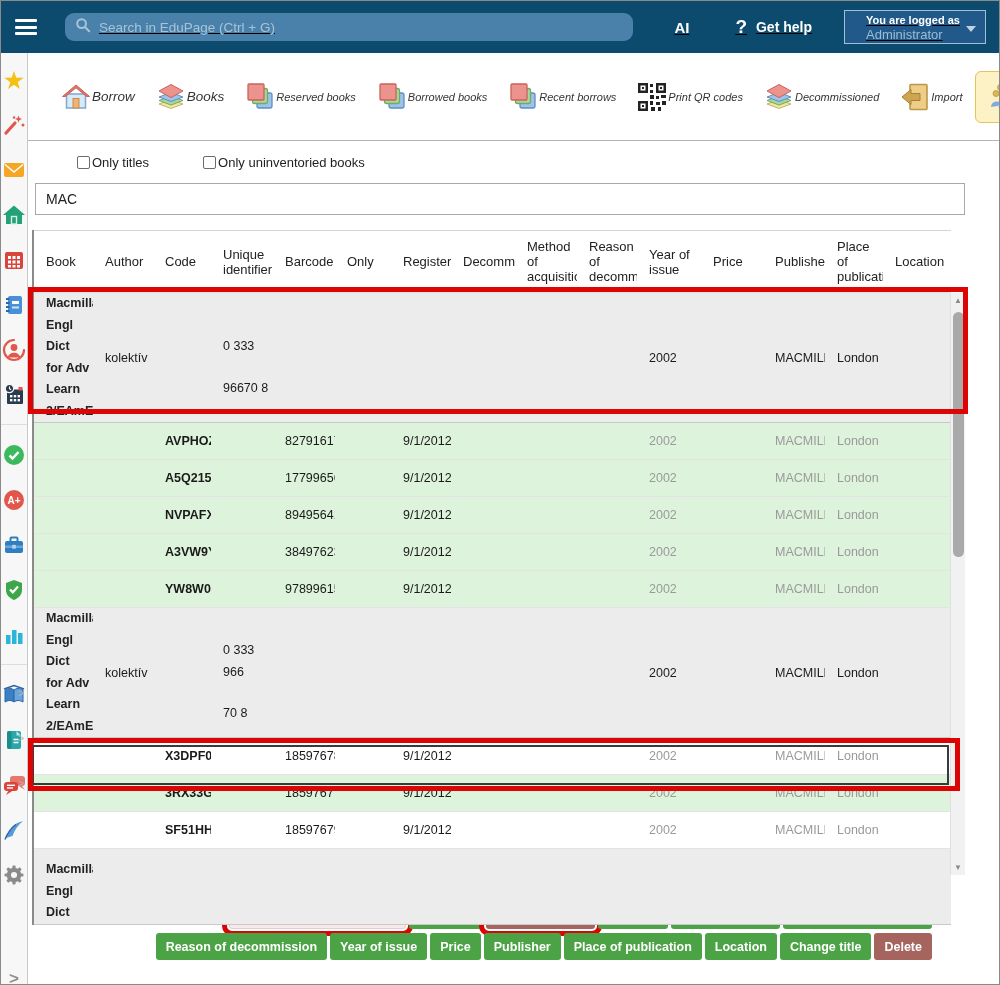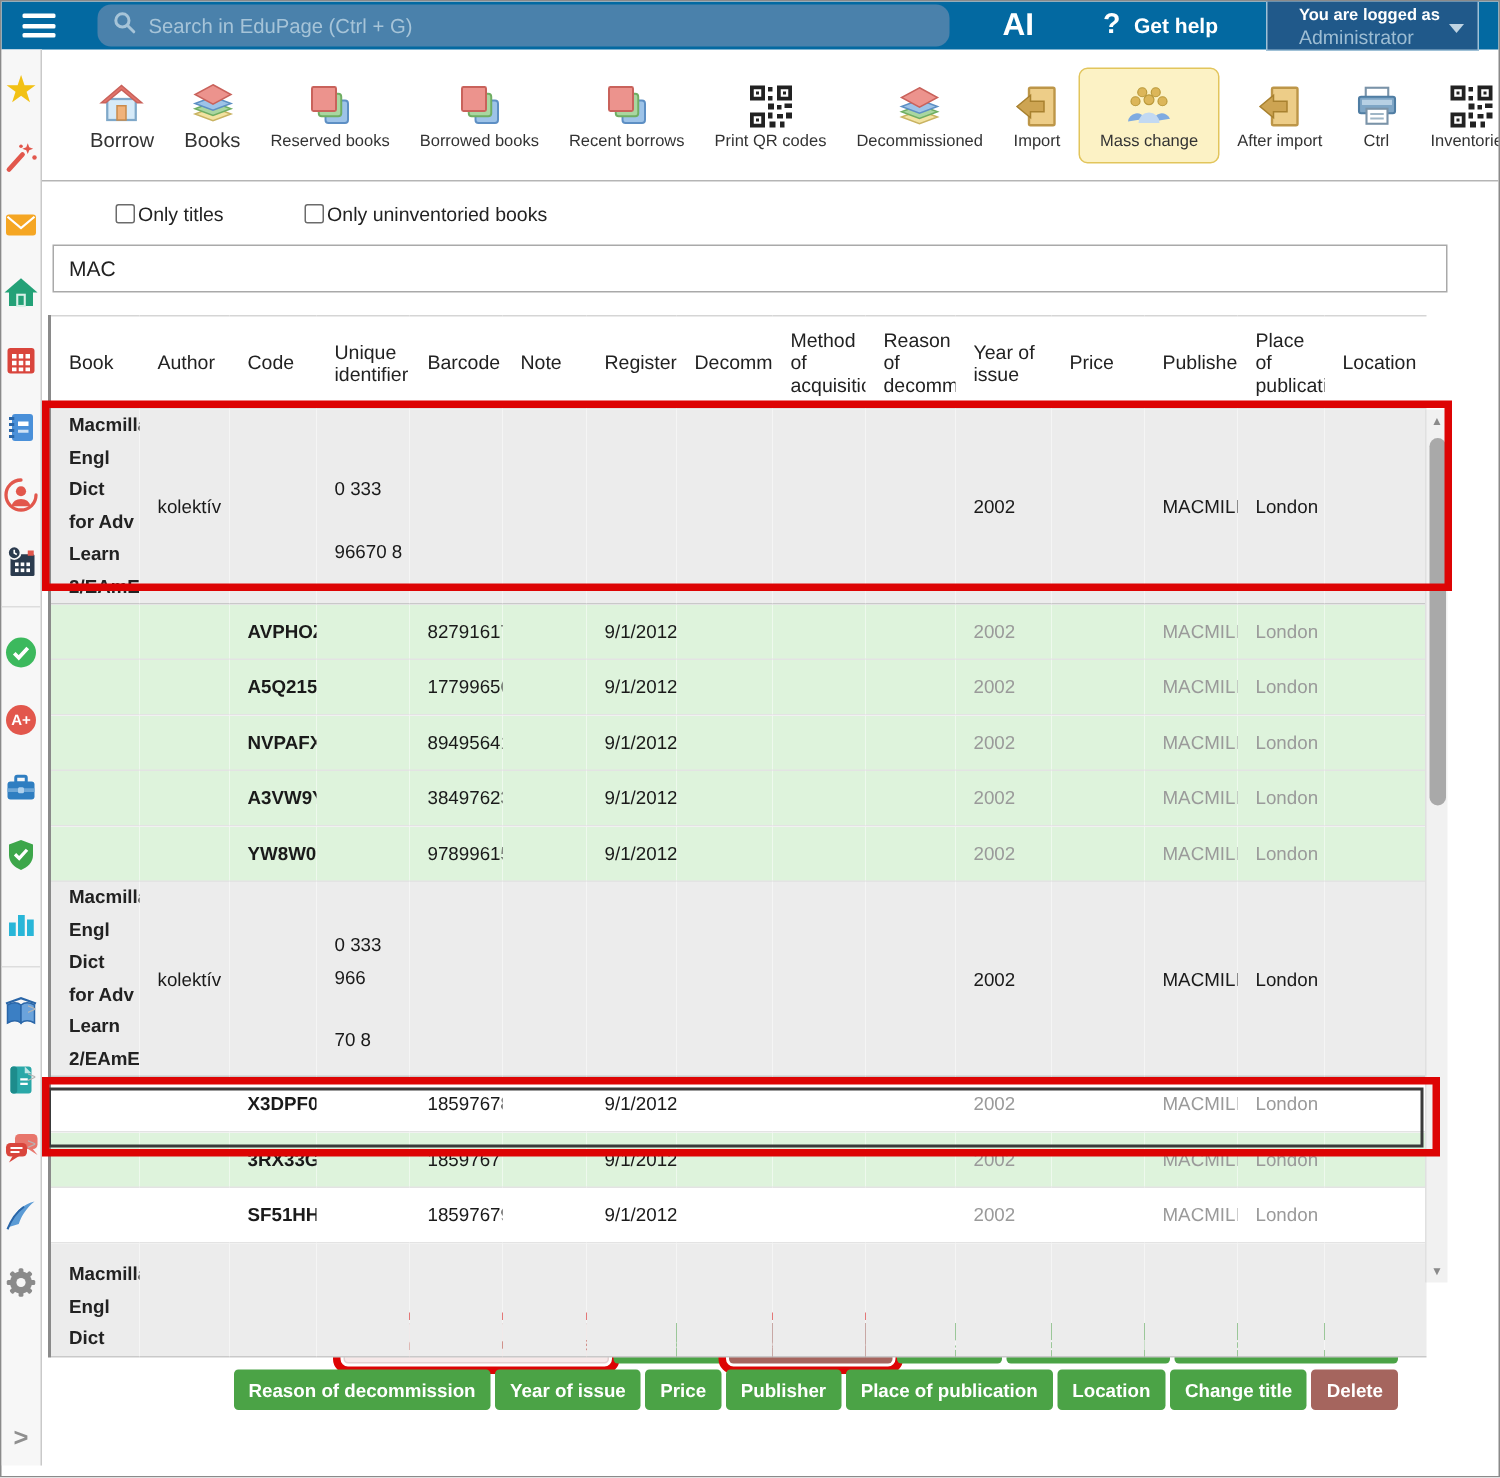--- a/index.html
+++ b/index.html
@@ -1,31 +1,31 @@
 <!DOCTYPE html>
 <html><head>
 <meta charset="utf-8">
 <style>
   * { margin:0; padding:0; box-sizing:border-box; }
   html,body { background:#fff; }
   body { font-family:"Liberation Sans","DejaVu Sans",sans-serif; }
   .page { position:relative; width:1000px; height:985px; background:#fff; border:1px solid #8a8a8a; overflow:hidden; }
 
   
-  .topbar { height:32px; background:#0369a1; display:flex; align-items:center; }
+  .topbar { height:52px; background:#0c4a6e; display:flex; align-items:center;text-decoration:underline; }
   .hamburger { width:22px; margin-left:14px; cursor:pointer; }
   .hamburger span { display:block; height:3px; background:#fff; border-radius:1px; margin:3.5px 0; }
   .gsearch { margin-left:28px; width:568px; height:28px; background:#4a81ab; border:none; border-radius:9px;
              display:flex; align-items:center; padding-left:10px; }
   .gsearch svg { flex:0 0 auto; }
   .gsearch input { background:transparent; border:none; outline:none; width:480px; margin-left:8px;
                    font-size:13.5px; color:#dce9f2; font-family:inherit; }
   .gsearch input::placeholder { color:#a6c4d8; }
   .tb-spacer { flex:1; }
-  .ai-btn { color:#fff; font-weight:bold; font-size:21px; margin-right:46px; cursor:pointer; }
+  .ai-btn { color:#fff; font-weight:bold; font-size:15px; margin-right:46px; cursor:pointer; }
   .help-btn { display:flex; align-items:center; color:#fff; font-weight:bold; margin-right:32px; cursor:pointer; }
   .help-btn .q { font-size:19px; margin-right:9px; }
   .help-btn .t { font-size:14px; }
   .userbox { width:142px; height:34px; background:#20598a; border:1px solid #9fc0d6; margin-right:13px;
              padding:2px 21px; position:relative; cursor:pointer; }
   .userbox .l1 { font-size:11px; font-weight:bold; color:#fff; line-height:14px; }
   .userbox .l2 { font-size:13px; color:#9dbdd3; line-height:15px; }
   .userbox .caret { position:absolute; right:9px; top:15px; width:0; height:0;
                     border-left:5px solid transparent; border-right:5px solid transparent; border-top:6px solid #bed3e2; }
 
@@ -37,22 +37,22 @@
   .side-icon { display:flex; align-items:center; justify-content:center; width:26px; height:26px; }
   .side-divider { width:100%; height:1px; background:#ddd; margin:7px 0; }
   .subchev { position:absolute; right:3px; top:16px; font-size:10px; color:#b5b5b5; }
   .star-glyph { font-size:25px; color:#f2c114; line-height:24px; }
   .expander { position:absolute; bottom:8px; left:0; width:100%; text-align:center; color:#8f8f8f;
               font-size:17px; font-weight:bold; cursor:pointer; }
   .main { flex:1; display:flex; flex-direction:column; }
 
   
   .toolbar { height:88px; border-bottom:1px solid #b5b5b5; display:flex; align-items:center; padding-left:24px; }
-  .tool { display:flex; flex-direction:column; align-items:center; justify-content:center; gap:0;
-          padding:6px 7px; margin-right:4px; cursor:pointer; border:1px solid transparent; }
+  .tool { display:flex; flex-direction:row; align-items:center; justify-content:center; gap:0;
+          padding:6px 7px; margin-right:4px; cursor:pointer; border:1px solid transparent;font-style:italic; }
   .tool .tlabel { font-size:11px; color:#333; white-space:nowrap; }
   .tool:nth-child(1) .tlabel, .tool:nth-child(2) .tlabel { font-size:13.5px; }
   .tool.active { background:#fcf2c5; border:1px solid #e2c55c; border-radius:6px; padding:8px 13px; }
   .ticon { height:34px; display:flex; align-items:center; }
 
   
   .content { padding:14px 0 0 4px; }
   .filters { display:flex; gap:18px; margin-left:9px; font-size:13px; color:#222; align-items:center; }
   .filters label { display:flex; align-items:center; gap:2px; cursor:pointer;padding-left:36px; }
   .cbx { width:13px; height:13px; border:1px solid #6b6b6b; border-radius:2px; background:#fff; }
@@ -545,21 +545,21 @@
                 <col style="width: 58px;">
                 <col style="width: 68px;">
               </colgroup>
             <thead>
                 <tr id="thead-row">
                   <th>Book</th>
                   <th>Author</th>
                   <th>Code</th>
                   <th>Unique identifier</th>
                   <th>Barcode</th>
-                  <th>Note</th>
+                  <th>Only</th>
                   <th>Registere</th>
                   <th>Decomm</th>
                   <th>Method of acquisitic</th>
                   <th>Reason of decommi</th>
                   <th>Year of issue</th>
                   <th>Price</th>
                   <th>Publisher</th>
                   <th>Place of publicatic</th>
                   <th>Location</th>
                 </tr>

